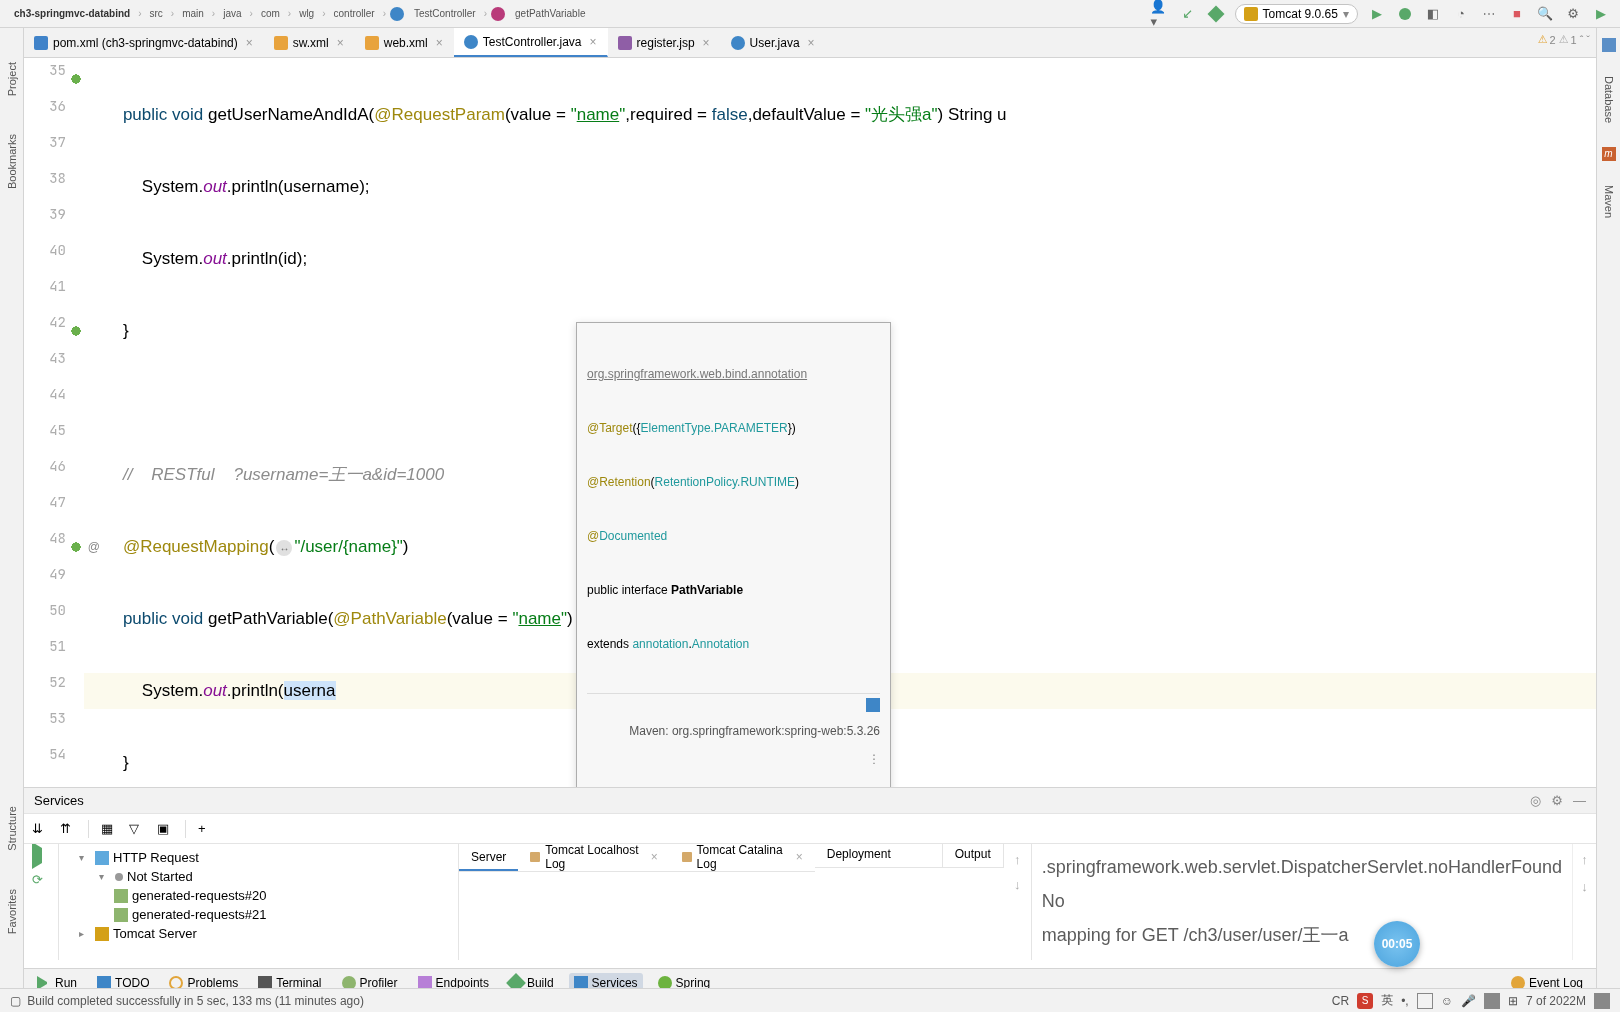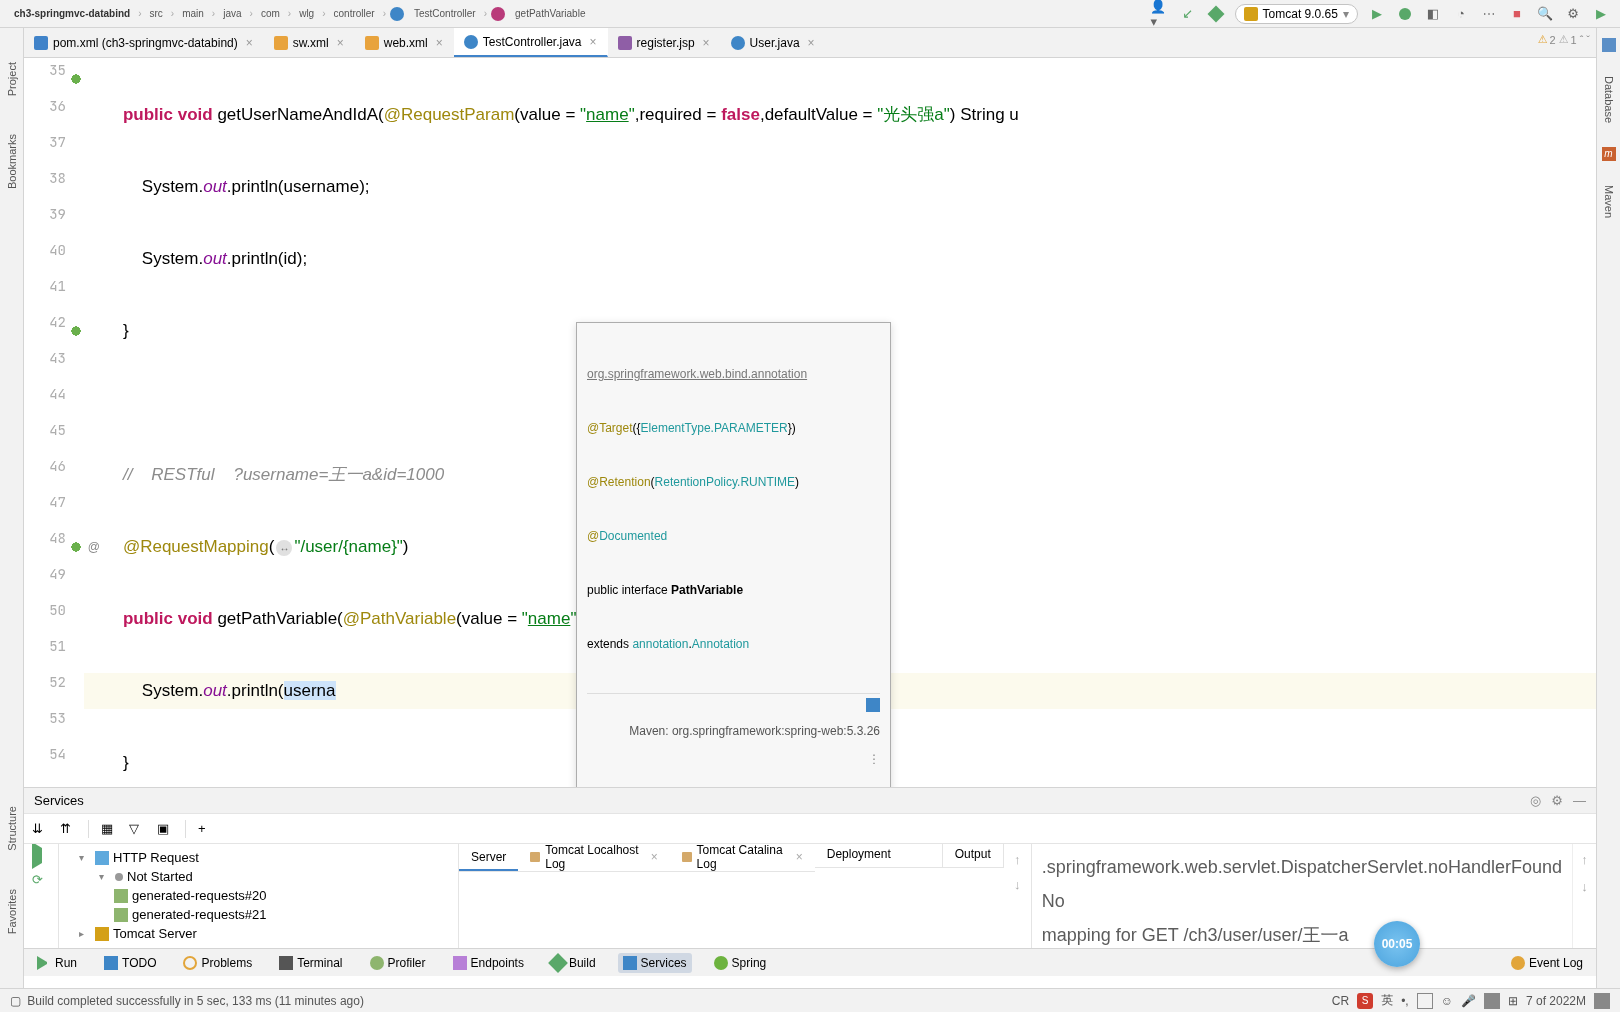--- a/index.html
+++ b/index.html
@@ -44,21 +44,21 @@
 
 .editor-area { position: absolute; left: 24px; right: 24px; top: 58px; bottom: 225px; background: #fff; overflow: hidden; display: flex; }
 .gutter { width: 60px; background: #fff; border-right: 0; padding-top: 3px; }
 .gutter-line { height: 36px; text-align: right; padding-right: 18px; font-size: 14px; color: #adadad; font-family: "JetBrains Mono", Consolas, monospace; position: relative; }
 .gutter-icons { position: absolute; right: 0; top: 10px; width: 16px; height: 16px; }
 .gi-green { background: radial-gradient(circle,#6ab04c 40%,transparent 42%); }
 .gi-at { color:#888; font-size:12px; background:#fff; line-height:16px;}
 .code-body { flex: 1; font-family: "JetBrains Mono", Consolas, monospace; font-size: 17px; line-height: 36px; padding-top: 3px; position: relative; white-space: pre; overflow: auto; }
 .code-line { height: 36px; padding-left: 20px; }
 .code-line.hl { background: #fcfaed; }
-.k { color: #be185d; font-weight: bold; }
+.k { color: #0c4a6e; font-weight: normal; }
 .s { color: #067d17; }
 .c { color: #8c8c8c; font-style: italic; }
 .a { color: #9e880d; }
 .f { color: #871094; font-style: italic; }
 .t { color: #000; }
 .u { text-decoration: underline; }
 .nav-icon-inline { display:inline-block; width:16px; height:16px; background:#e0e0e0; border-radius:50%; vertical-align:middle; margin:0 2px; font-size:10px; line-height:16px; text-align:center; color:#666; }
 
 
 .doc-popup { position: absolute; left: 492px; top: 264px; width: 315px; background: #f7f7f7; border: 1px solid #adadad; box-shadow: 0 2px 8px rgba(0,0,0,0.15); padding: 6px 10px; font-family: "JetBrains Mono", Consolas, monospace; font-size: 12px; line-height: 18px; z-index: 100; }
@@ -94,21 +94,21 @@
 .right-sub { height: 24px; display: flex; border-bottom: 1px solid #e4e4e4; }
 .right-sub .cell { padding: 3px 12px; font-size: 12px; border-right: 1px solid #e4e4e4; }
 .right-console-wrap { flex:1; display:flex; }
 .right-console-left { width: 145px; border-right: 1px solid #e4e4e4; }
 .right-console-gutter { width: 28px; border-right: 1px solid #e4e4e4; display:flex; flex-direction:column; align-items:center; padding-top:8px; gap:10px; color:#aaa;}
 .right-console { flex: 1; padding: 6px 10px; font-family: "JetBrains Mono", Consolas, monospace; font-size: 18px; line-height: 34px; color: #5c5c5c; overflow: auto; position:relative;}
 .right-console .err-path { color:#5c5c5c; }
 .right-scroll-gutter { width:24px; border-left:1px solid #eee; display:flex; flex-direction:column; align-items:center; padding-top:8px; gap:12px; color:#aaa;}
 
 
-.tool-buttons { position: absolute; left: 24px; right: 24px; bottom: 36px; height: 28px; background: #f2f2f2; border-top: 1px solid #d4d4d4; display: flex; align-items: center; padding: 0 8px; gap: 17px; font-size: 12px; }
+.tool-buttons { position: absolute; left: 24px; right: 24px; bottom: 16px; height: 28px; background: #f2f2f2; border-top: 1px solid #d4d4d4; display: flex; align-items: center; padding: 0 8px; gap: 10px; font-size: 12px; }
 .tool-buttons .tb { display: flex; align-items: center; gap: 4px; cursor: pointer; padding: 3px 5px; }
 .tool-buttons .tb.active { background: #d0d8e3; border-radius: 3px; }
 .tool-buttons .spacer { flex: 1; }
 .tb .ic { width:14px; height:14px; display:inline-block;}
 
 .status-bar { position: absolute; left: 0; right: 0; bottom: 0; height: 24px; background: #f2f2f2; border-top: 1px solid #d4d4d4; display: flex; align-items: center; padding: 0 10px; font-size: 12px; color: #555; }
 .status-bar .msg { flex: 1; }
 .status-bar .tray { display: flex; gap: 8px; align-items: center; }
 .status-bar .tray .ic { width: 16px; height: 16px; }
 

